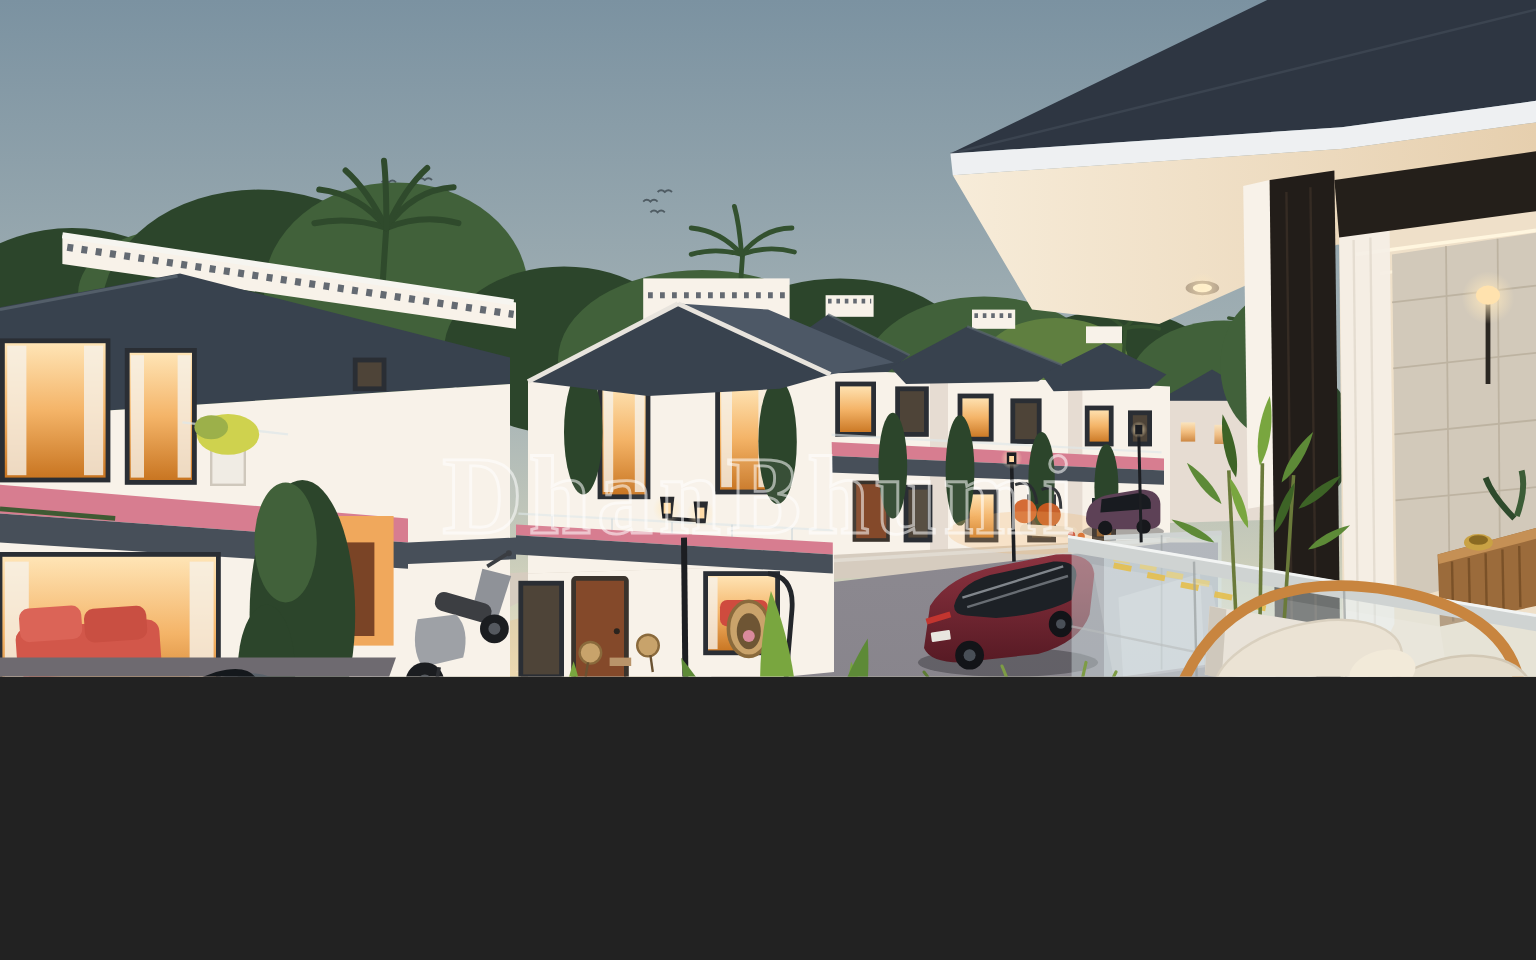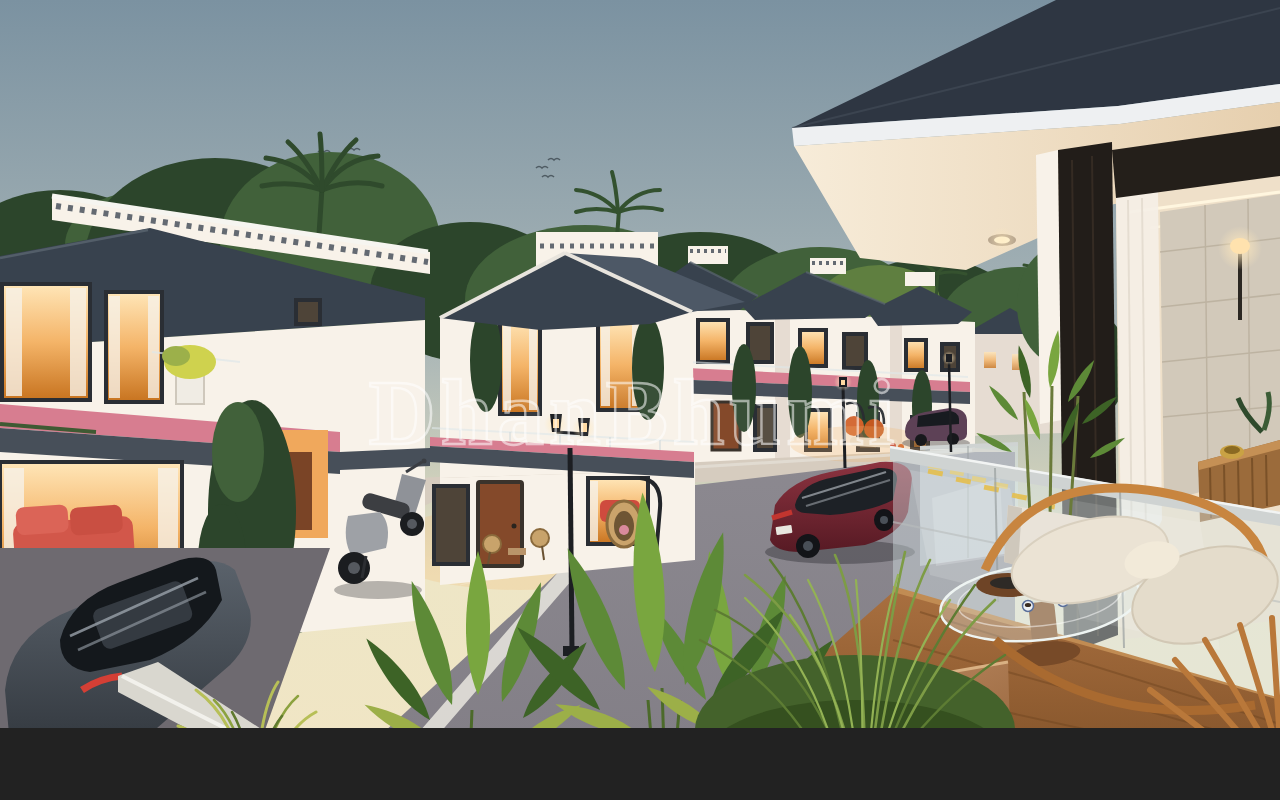--- a/index.html
+++ b/index.html
@@ -1,16 +1,16 @@
 <!DOCTYPE html>
 <html style="--sky_top: #7b92a1; --sky_mid: #a8b5b7; --sky_horizon: #eee6c6; --foliage_dark: #2c452b; --foliage_mid: #41613a; --foliage_light: #5f7f40; --roof: #38424e; --roof_light: #4d5866; --wall: #f8f2e9; --wall_shadow: #e6dcd2; --fascia: #474f59; --window_glow: #f4b468; --window_frame: #2a2e34; --flower_pink: #d77d90; --door_wood: #84492a; --road: #8c8990; --sidewalk: #d6ccbf; --lane_line: #e9e6df; --curb_yellow: #e5bf4e; --suv_red: #74232f; --car_gray: #4d545c; --car_plum: #5d4156; --scooter_gray: #8f9298; --lamp_black: #1c1e22; --deck_wood: #a86f3f; --deck_wood_dark: #7c4e26; --rail_wood: #c18c53; --glass_tint: #d9e6ea; --cushion: #ebe3d4; --planter_white: #e9e3d9; --planter_copper: #b08055; --pot_dark: #36312d; --mulch: #7c4b27; --stone_wall: #d2c9ba; --soffit: #f5e9d5; --interior_glow: #f3d9a8; --leaf_green: #5d8a37; --leaf_dark: #3d6326; --leaf_light: #79a63f; --leaf_yellow: #9caf48; --watermark: #ffffff;"><head>
 <meta charset="utf-8">
 <style>
   html,body{margin:0;padding:0;background:#222;}
-  .stage{position:relative;width:1280px;height:728px;overflow:hidden;
+  .stage{position:relative;width:1280px;height:564px;overflow:hidden;
          font-family:"Liberation Sans",sans-serif;background:var(--sky_mid,#a8b5b7);}
   svg{display:block}
   .f-roof{fill:var(--roof)} .f-roofl{fill:var(--roof_light)}
   .f-wall{fill:var(--wall)} .f-walls{fill:var(--wall_shadow)}
   .f-fascia{fill:var(--fascia)} .f-pink{fill:var(--flower_pink)}
   .f-fol{fill:var(--foliage_dark)} .f-folm{fill:var(--foliage_mid)} .f-foll{fill:var(--foliage_light)}
   .win{fill:url(#winG);stroke:var(--window_frame);stroke-width:4}
   .windark{fill:#4e4438;stroke:var(--window_frame);stroke-width:4}
   .curt{fill:#f6f1e8;opacity:.8}
   .watermark{font-family:"Liberation Serif",serif;font-weight:bold;

